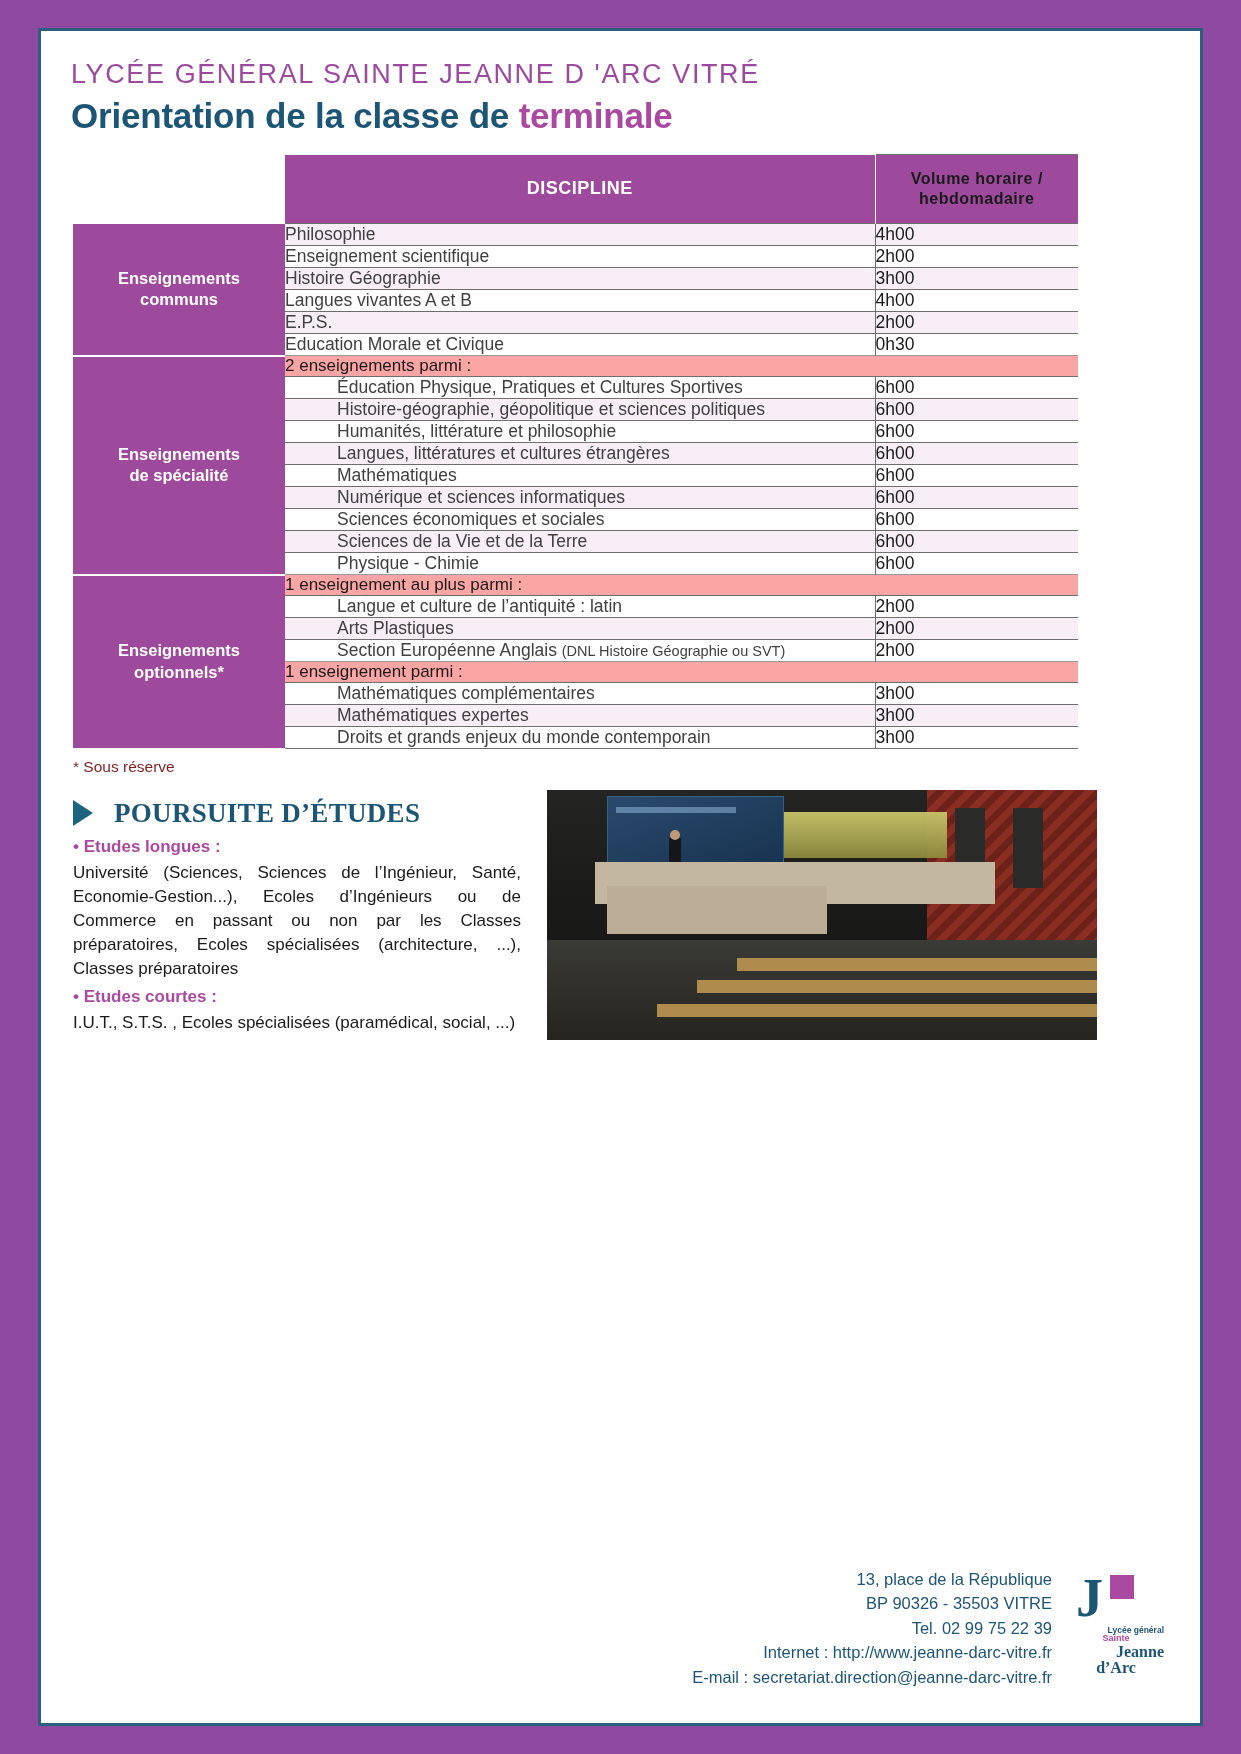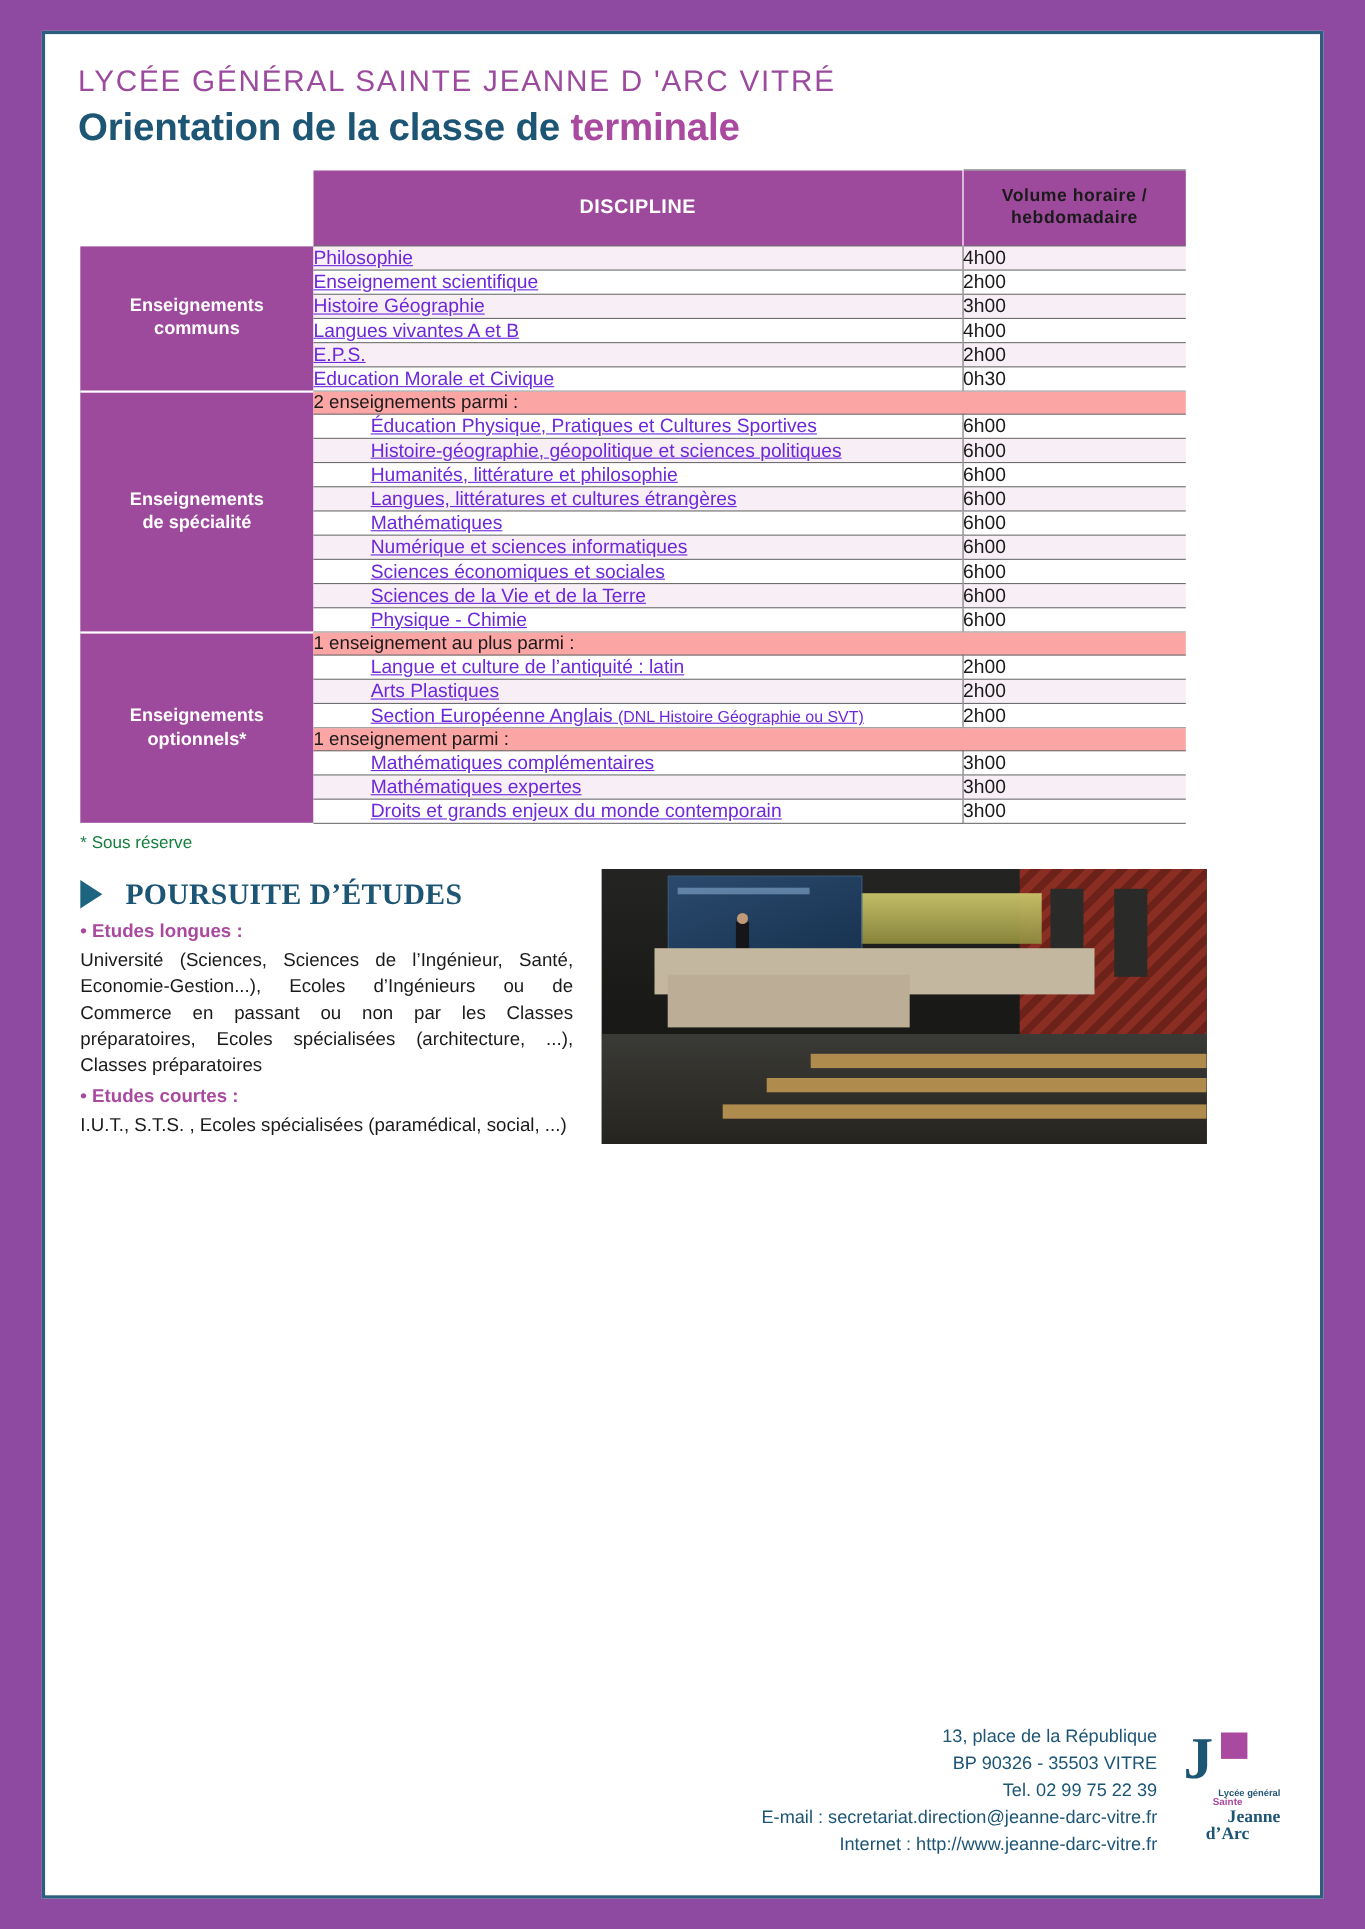--- a/index.html
+++ b/index.html
@@ -50,44 +50,43 @@
   .hdr.vol{font-size:16px;line-height:1.25;border-right:none;}
   .spacer{background:#ffffff;}
 
   .cat{
     background:#9d4a9d;color:#fff;font-weight:bold;
     text-align:center;font-size:16.5px;line-height:1.3;
     border-bottom:2px solid #ffffff;
   }
 
   td.dis{
-    font-size:17.5px;color:#6d28d9;
+    font-size:17.5px;color:#404040;
     padding:9px 0 9px 16px;
     border-top:1px solid #6e6e6e;
     border-right:1px solid #6e6e6e;
-    text-decoration:underline;
   }
   td.vol{
     font-size:17.5px;color:#1a1a1a;
     border-top:1px solid #6e6e6e;
   }
   tr.alt td.dis, tr.alt td.vol{background:#f8eef5;}
   tr.plain td.dis, tr.plain td.vol{background:#ffffff;}
   td.dis.ind{padding-left:52px;}
   td.dis .small{font-size:14.5px;}
 
   td.subhdr{
     background:#fca5a5;color:#1a1a1a;font-weight:normal;
     font-size:17px;padding:9px 0 9px 14px;
     border-top:1px solid #9a9a9a;
   }
   tr.lastrow td.dis, tr.lastrow td.vol{border-bottom:1px solid #6e6e6e;margin-top:39px;}
 
   .note{
-    font-size:15.5px;color:#15803d;margin:8px 0 0 2px;
+    font-size:15.5px;color:#7f1d1d;margin:8px 0 0 2px;
   }
 
   
   .lower{position:relative;margin-top:22px;height:320px;}
   .leftcol{position:absolute;left:2px;top:0;width:448px;}
 
   .sec-h{
     display:flex;align-items:center;gap:21px;margin-bottom:8px;
   }
   .tri{
@@ -324,22 +323,22 @@
       </div>
     </div>
 
   </div>
 
   <div class="footer">
     <div class="addr">
       <div>13, place de la République</div>
       <div>BP 90326 - 35503 VITRE</div>
       <div>Tel. 02 99 75 22 39</div>
+      <div>Internet : http://www.jeanne-darc-vitre.fr</div>
       <div>E-mail : secretariat.direction@jeanne-darc-vitre.fr</div>
-      <div>Internet : http://www.jeanne-darc-vitre.fr</div>
     </div>
     <div class="logo">
       <div class="logo-j">J</div>
       <div class="logo-sq"></div>
       <div class="logo-t1">Lycée général</div>
       <div class="logo-t2">Sainte</div>
       <div class="logo-t3">Jeanne</div>
       <div class="logo-t4">d’Arc</div>
     </div>
   </div>

